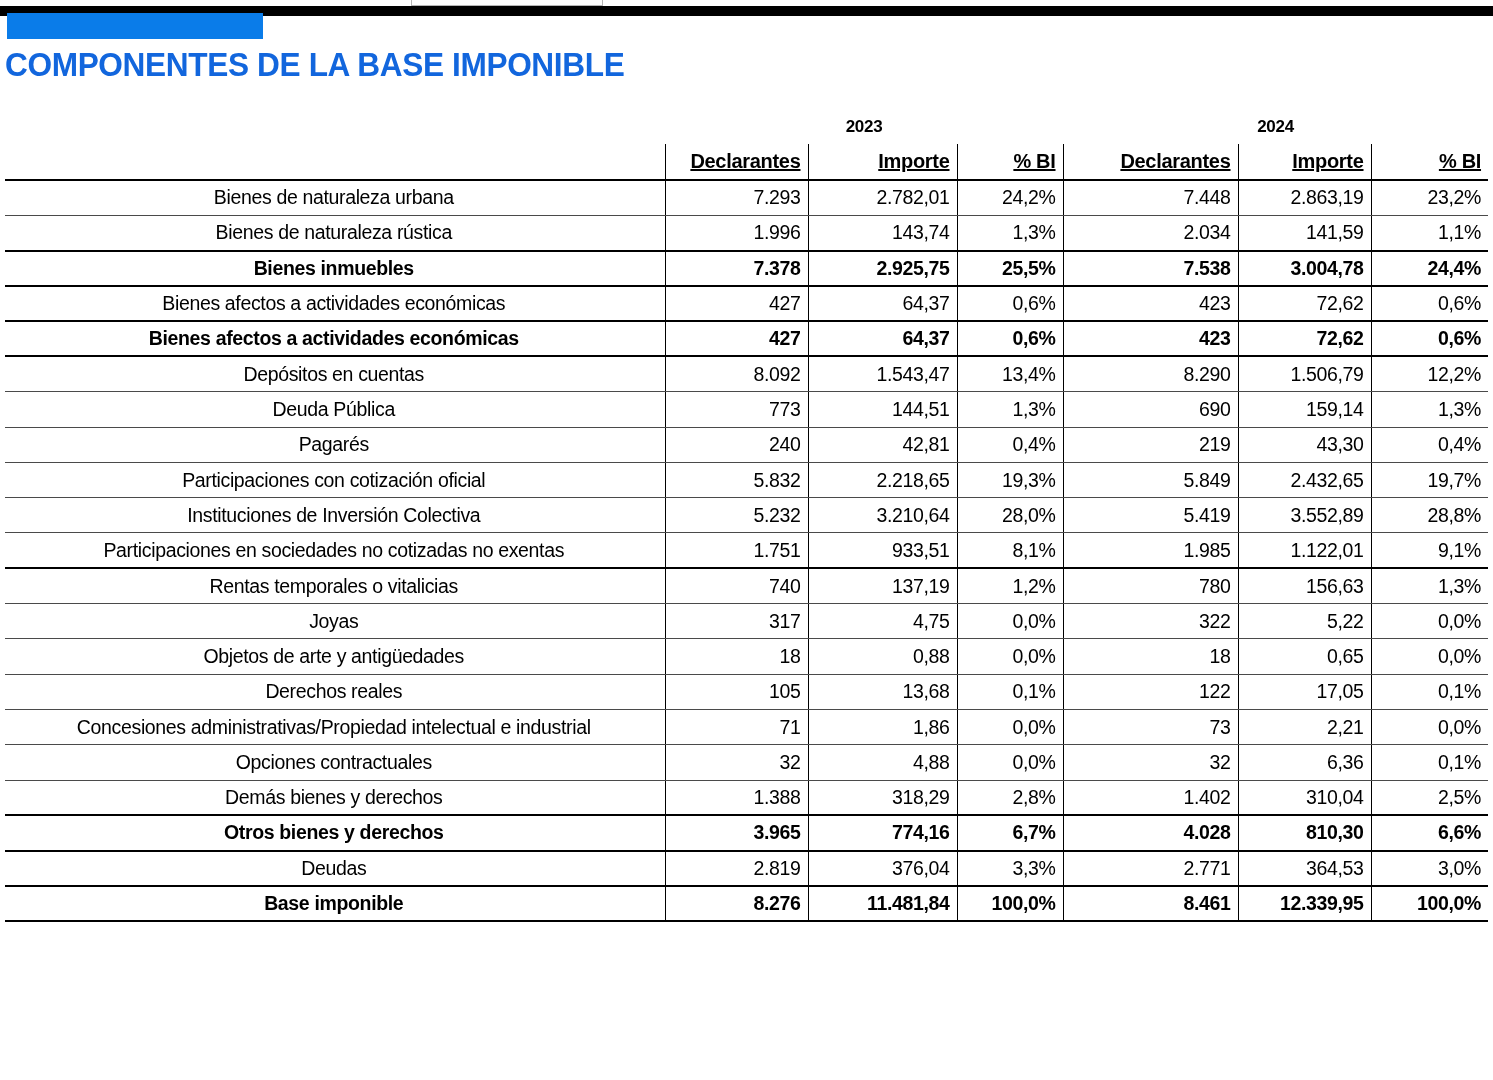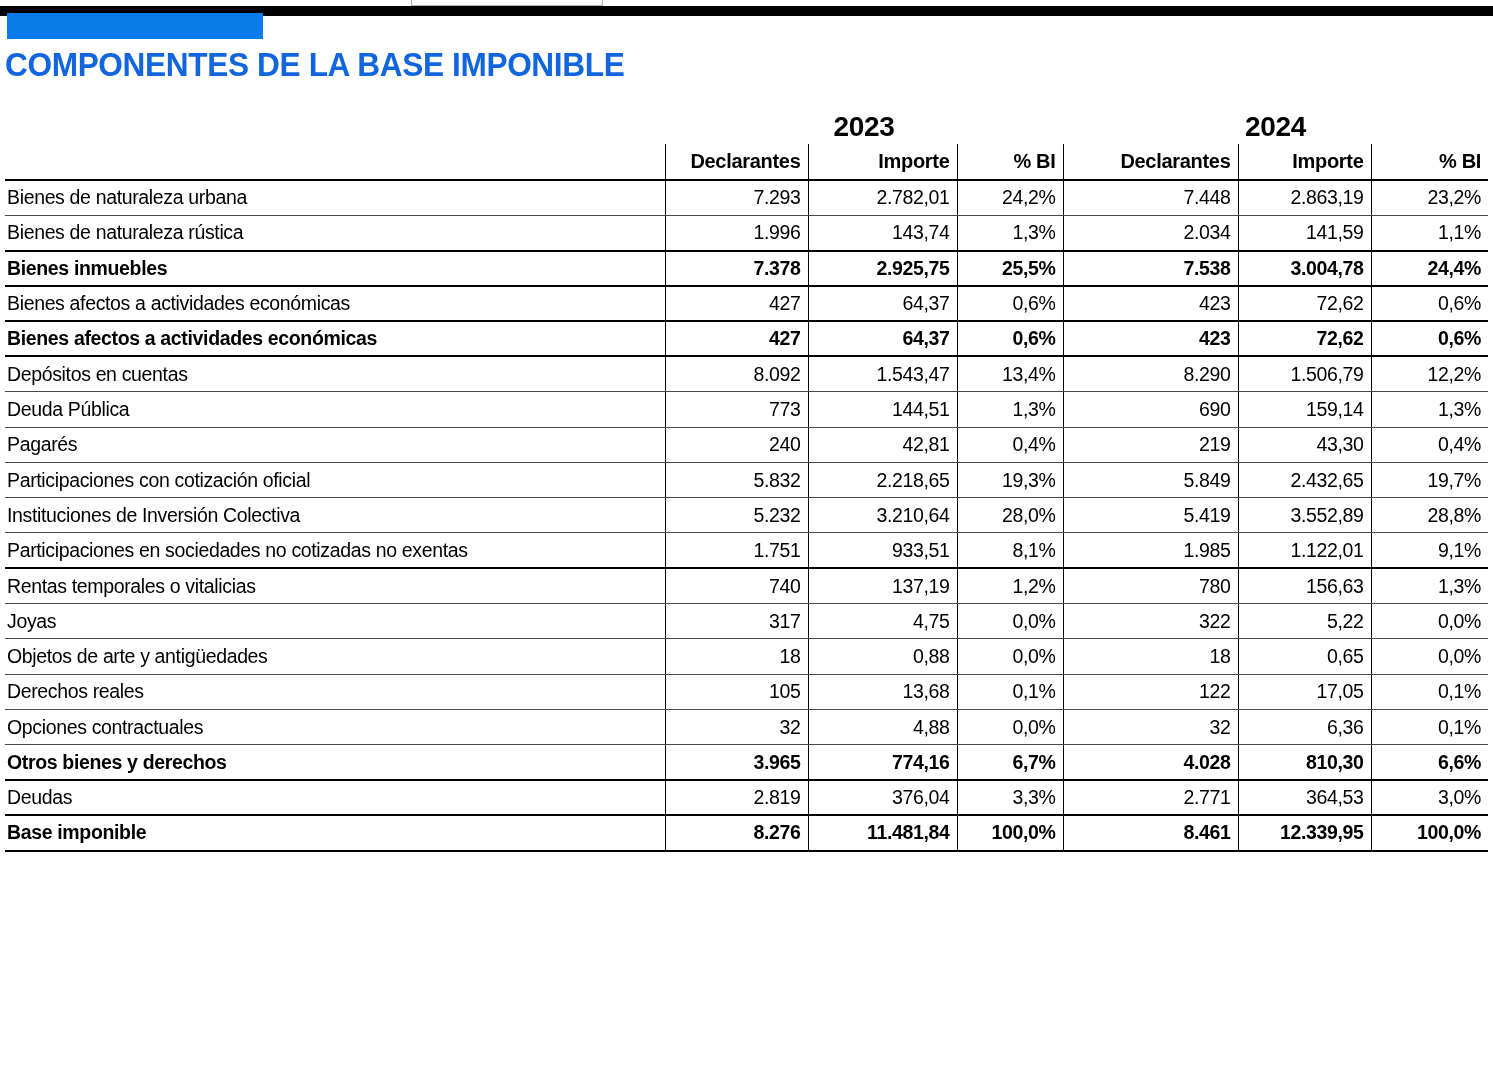--- a/index.html
+++ b/index.html
@@ -68,53 +68,54 @@
   col.c-d2    { width: 175px; }
   col.c-i2    { width: 133px; }
   col.c-p2    { width: 117px; }
 
   td, th { padding: 0; vertical-align: middle; }
 
   
   tr.yearrow th { height: 34px; border: none; }
   th.yr {
     text-align: center;
-    font-size: 28px;
+    font-size: 17px;
     font-weight: bold;
     letter-spacing: -0.3px;
     border-bottom: 2px solid #000;
   }
   th.yrgap { border-bottom: none; }
   th.sep-left { border-left: 1.5px solid #000; }
 
   
   tr.colhead th {
     height: 36px;
     text-align: right;
     font-weight: bold;
     font-size: 20px;
     letter-spacing: -0.3px;
     padding-right: 7px;
     border-bottom: 2px solid #000;
     border-left: 1.5px solid #000;
     white-space: nowrap;
+    text-decoration: underline;
   }
   tr.colhead th.noline { border-left: none; }
 
   
   tbody tr { height: 35.3px; }
   tbody td {
     border-bottom: 1.5px solid #4a4a4a;
     border-left: 1.5px solid #000;
     white-space: nowrap;
     letter-spacing: -0.35px;
   }
   tbody td.lbl {
     border-left: none;
-    text-align: left;
+    text-align: center;
     padding-left: 2px;
     padding-right: 4px;
     overflow: visible;
     position: relative;
   }
   tbody td.num {
     text-align: right;
     padding-right: 7px;
     background: #fff;
     position: relative;
@@ -298,27 +299,45 @@
         <tr>
           <td class="lbl overflow-lbl"><span class="lbltext">Derechos reales</span></td>
           <td class="num">105</td>
           <td class="num">13,68</td>
           <td class="num">0,1%</td>
           <td class="num">122</td>
           <td class="num">17,05</td>
           <td class="num">0,1%</td>
         </tr>
         <tr>
+          <td class="lbl overflow-lbl"><span class="lbltext">Concesiones administrativas/Propiedad intelectual e industrial</span></td>
+          <td class="num">71</td>
+          <td class="num">1,86</td>
+          <td class="num">0,0%</td>
+          <td class="num">73</td>
+          <td class="num">2,21</td>
+          <td class="num">0,0%</td>
+        </tr>
+        <tr>
           <td class="lbl overflow-lbl"><span class="lbltext">Opciones contractuales</span></td>
           <td class="num">32</td>
           <td class="num">4,88</td>
           <td class="num">0,0%</td>
           <td class="num">32</td>
           <td class="num">6,36</td>
           <td class="num">0,1%</td>
+        </tr>
+        <tr class="abovebold">
+          <td class="lbl overflow-lbl"><span class="lbltext">Demás bienes y derechos</span></td>
+          <td class="num">1.388</td>
+          <td class="num">318,29</td>
+          <td class="num">2,8%</td>
+          <td class="num">1.402</td>
+          <td class="num">310,04</td>
+          <td class="num">2,5%</td>
         </tr>
         <tr class="bold abovebold">
           <td class="lbl overflow-lbl"><span class="lbltext">Otros bienes y derechos</span></td>
           <td class="num">3.965</td>
           <td class="num">774,16</td>
           <td class="num">6,7%</td>
           <td class="num">4.028</td>
           <td class="num">810,30</td>
           <td class="num">6,6%</td>
         </tr>

